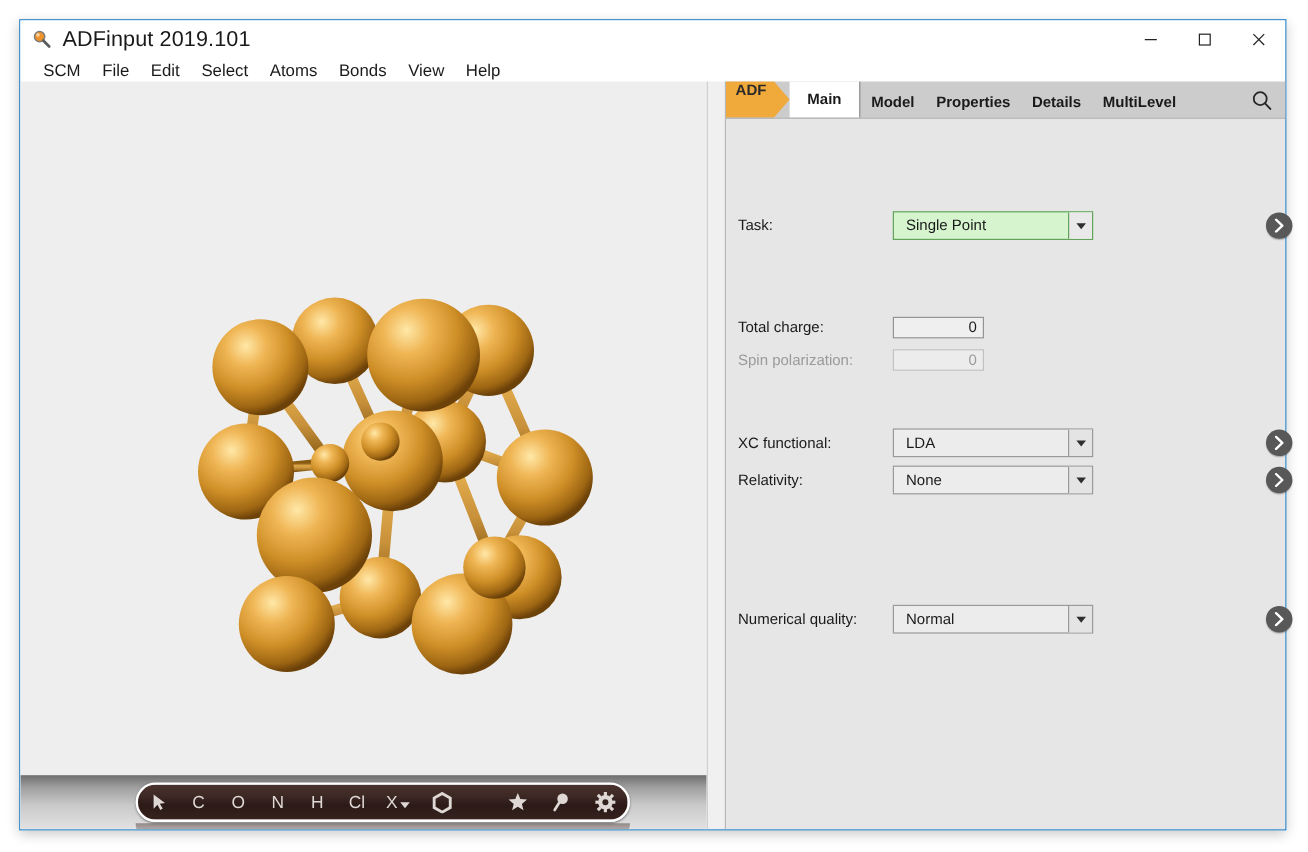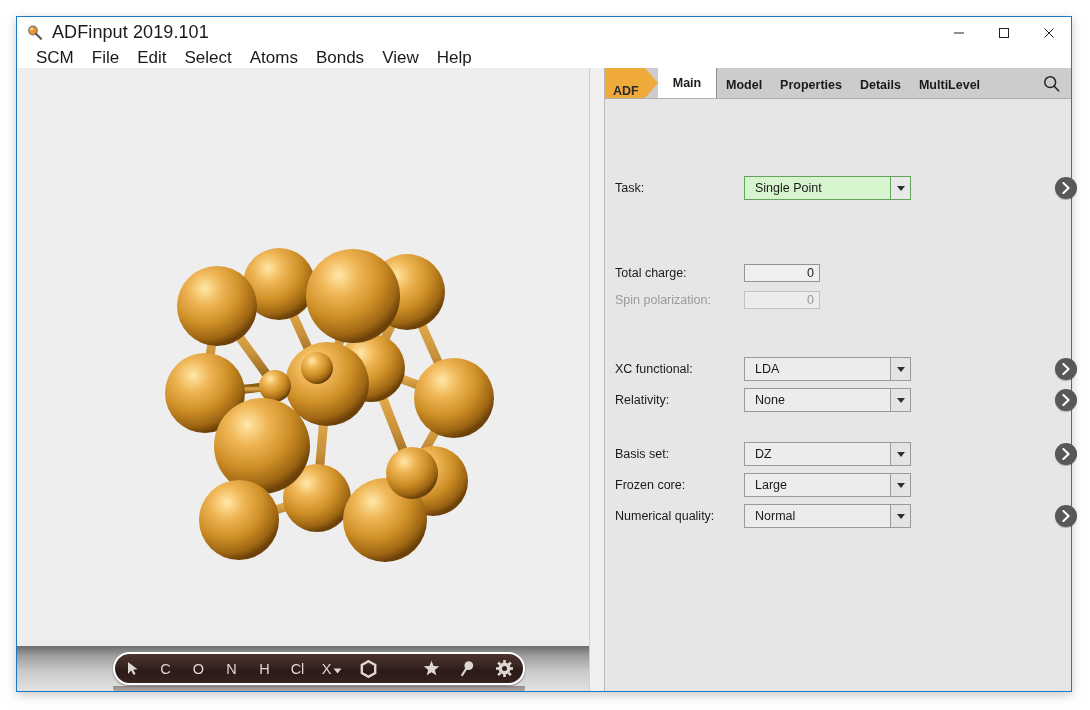--- a/index.html
+++ b/index.html
@@ -70,21 +70,21 @@
     left: 0; top: 31px;
     width: 100%;
     height: 20px;
     background: #ffffff;
     display: flex;
     align-items: center;
     padding-left: 10px;
     box-sizing: border-box;
   }
   .menu-item {
-    font-size: 17px;
+    font-size: 14px;
     color: #1a1a1a;
     padding: 0 9px;
     white-space: nowrap;
   }
 
   
   #body-area {
     position: absolute;
     left: 0; top: 51px;
     width: 100%;
@@ -191,21 +191,21 @@
     width: 466px;
     height: 1px;
     background: #b0b0b0;
   }
   #adf-badge {
     position: relative;
     width: 40px;
     height: 30px;
     background: #f0a93b;
     display: flex;
-    align-items: flex-end;
+    align-items: flex-start;
     justify-content: flex-start;
     padding-left: 8px;
     box-sizing: border-box;
     font-size: 12.5px;
     font-weight: bold;
     color: #2a2a2a;
     flex: none;
   }
   #adf-badge-tip {
     position: absolute;
@@ -624,44 +624,21 @@
                 <div class="tri-down"></div>
               </div>
           </div>
           <div class="more-btn" style="top:1px">
             <svg width="10" height="12" viewBox="0 0 10 12">
                 <path d="M2.4 1 L7.6 6 L2.4 11" fill="none" stroke="#ffffff" stroke-width="2" stroke-linecap="round" stroke-linejoin="round"></path>
               </svg>
           </div>
         </div>
 
-        <div class="form-row" style="top:343px">
-          <div class="row-label">Basis set:</div>
-          <div class="combo">
-            <div class="combo-text">DZ</div>
-            <div class="combo-arrow">
-                <div class="tri-down"></div>
-              </div>
-          </div>
-          <div class="more-btn" style="top:1px">
-            <svg width="10" height="12" viewBox="0 0 10 12">
-                <path d="M2.4 1 L7.6 6 L2.4 11" fill="none" stroke="#ffffff" stroke-width="2" stroke-linecap="round" stroke-linejoin="round"></path>
-              </svg>
-          </div>
-        </div>
-
-        <div class="form-row" style="top:374px">
-          <div class="row-label">Frozen core:</div>
-          <div class="combo">
-            <div class="combo-text">Large</div>
-            <div class="combo-arrow">
-                <div class="tri-down"></div>
-              </div>
-          </div>
-        </div>
+
 
         <div class="form-row" style="top:405px">
           <div class="row-label">Numerical quality:</div>
           <div class="combo">
             <div class="combo-text">Normal</div>
             <div class="combo-arrow">
                 <div class="tri-down"></div>
               </div>
           </div>
           <div class="more-btn" style="top:1px">

